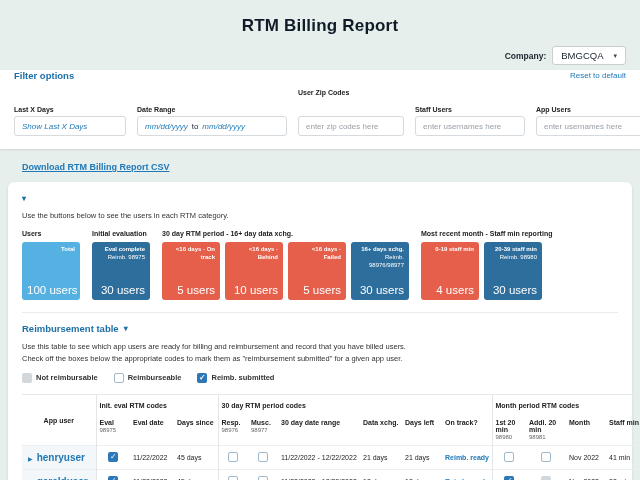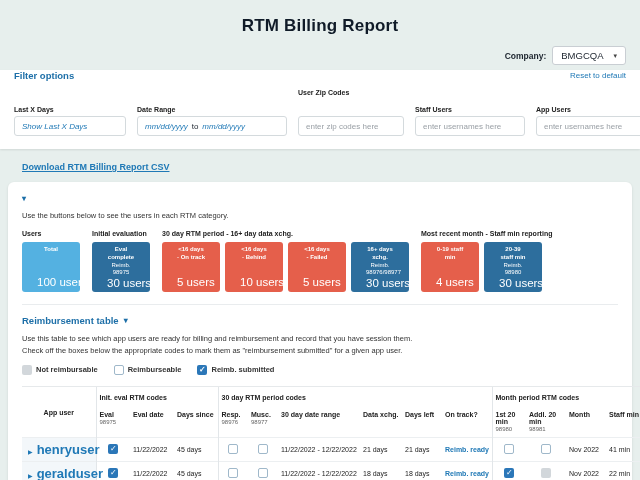--- a/index.html
+++ b/index.html
@@ -32,21 +32,21 @@
 
   
   .main-card { margin:0 8px; background:#fff; border-radius:6px; box-shadow:0 1px 3px rgba(0,0,0,.10); padding:12px 14px 0; height:320px; }
   .sec-head { display:flex; align-items:center; gap:5px; font-size:9.5px; font-weight:bold; color:#1d6fa8; cursor:pointer; }
   .sec-head .caret { font-size:8px; }
   .sec-desc { font-size:7.5px; color:#333; margin:7px 0 9px; line-height:1.5; }
 
   .ov-groups { display:flex; gap:12px; }
   .ov-group-label { font-size:7px; font-weight:bold; color:#222; margin-bottom:5px; white-space:nowrap; }
   .ov-cards { display:flex; gap:5px; }
-  .ov-card { width:58px; height:50px; border-radius:3px; padding:4px 15px; color:#fff; display:flex; flex-direction:column; border:none; text-align:center; font-family:inherit; cursor:pointer; }
+  .ov-card { width:58px; height:58px; border-radius:3px; padding:4px 5px; color:#fff; display:flex; flex-direction:column; border:none; text-align:right; font-family:inherit; cursor:pointer; }
   .ov-card .t { font-size:6px; font-weight:bold; line-height:1.3; }
   .ov-card .s { font-size:6px; line-height:1.25; }
   .ov-card .v { margin-top:auto; font-size:11.5px; font-weight:400; white-space:nowrap; }
   .c-lightblue { background:#54b1e1; } .c-darkblue { background:#2d6e9d; } .c-red { background:#e55f4b; }
 
   .divider { border-top:1px solid #e9ecee; margin:12px 0 10px; }
 
   .legend { display:flex; gap:16px; margin:9px 0 11px; }
   .legend-item { display:flex; align-items:center; gap:4px; font-size:7.5px; font-weight:bold; color:#333; }
   .cb { width:10px; height:10px; border-radius:2px; display:inline-block; text-align:center; line-height:10px; font-size:8px; flex:0 0 auto; }
@@ -56,21 +56,21 @@
 
   table { width:100%; border-collapse:collapse; table-layout:fixed; }
   th { font-size:7px; color:#222; text-align:left; padding:5px 3px; vertical-align:top; }
   th.center { text-align:center; vertical-align:middle; }
   th .code { display:block; font-size:6px; color:#666; font-weight:normal; margin-top:1px; }
   thead tr:first-child th { border-top:1px solid #e6e9eb; padding-top:7px; }
   td { font-size:7px; color:#222; padding:0 3px; border-top:1px solid #eceff1; height:24px; vertical-align:middle; white-space:nowrap; }
   .sep { border-left:1px solid #e2e6e9; }
   td.user-cell { background:#f3f7fa; padding-left:6px; }
   .user-cell .arrow { color:#2079b6; font-size:6px; margin-right:4px; cursor:pointer; }
-  .user-cell .uname { color:#2079b6; font-weight:bold; font-size:13px; cursor:pointer; }
+  .user-cell .uname { color:#2079b6; font-weight:bold; font-size:10px; cursor:pointer; }
   tr.expanded td { background:#e9edf0; }
   td .cb { display:block; margin:0 auto; }
   .status-ready { color:#2079b6; font-weight:bold; }
 </style>
 </head>
 <body>
 
 
 
 <div class="top">
@@ -193,21 +193,21 @@
       </div>
     </div>
 
   <div class="divider"></div>
 
   <div class="sec-head">
     <span>Reimbursement table</span>
     <span class="caret">▾</span>
   </div>
   <div class="sec-desc">
-    <span>Use this table to see which app users are ready for billing and reimbursement and record that you have session them.</span><br>
+    <span>Use this table to see which app users are ready for billing and reimbursement and record that you have billed users.</span><br>
     <span>Check off the boxes below the appropriate codes to mark them as "reimbursement submitted" for a given app user.</span>
   </div>
 
   <div class="legend">
       <div class="legend-item">
         <span class="cb cb-disabled"></span>
         <span>Not reimbursable</span>
       </div>
       <div class="legend-item">
         <span class="cb cb-unchecked"></span>

